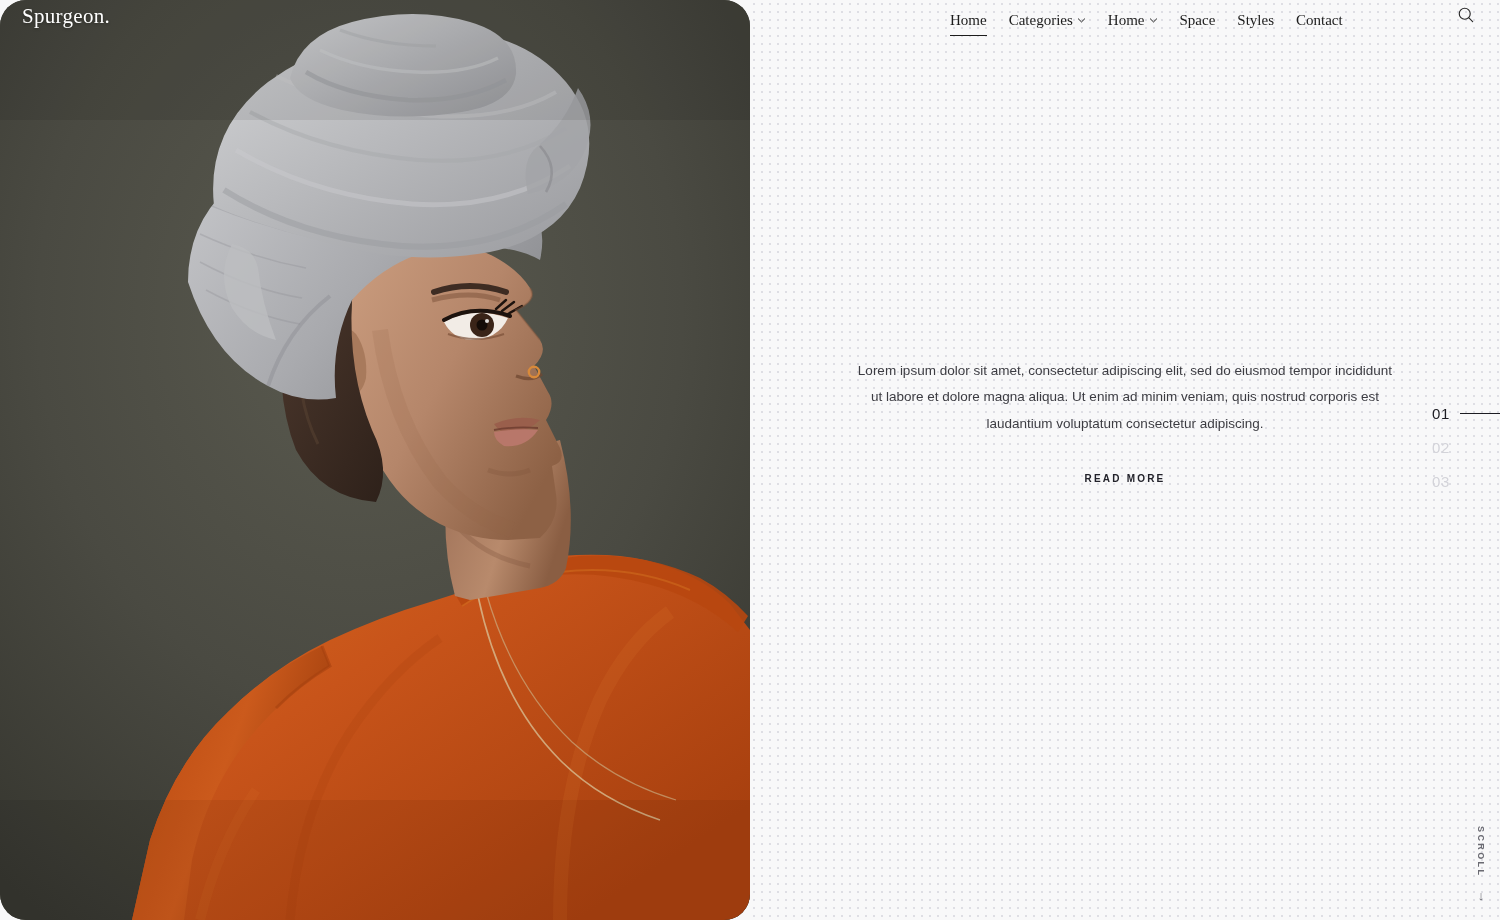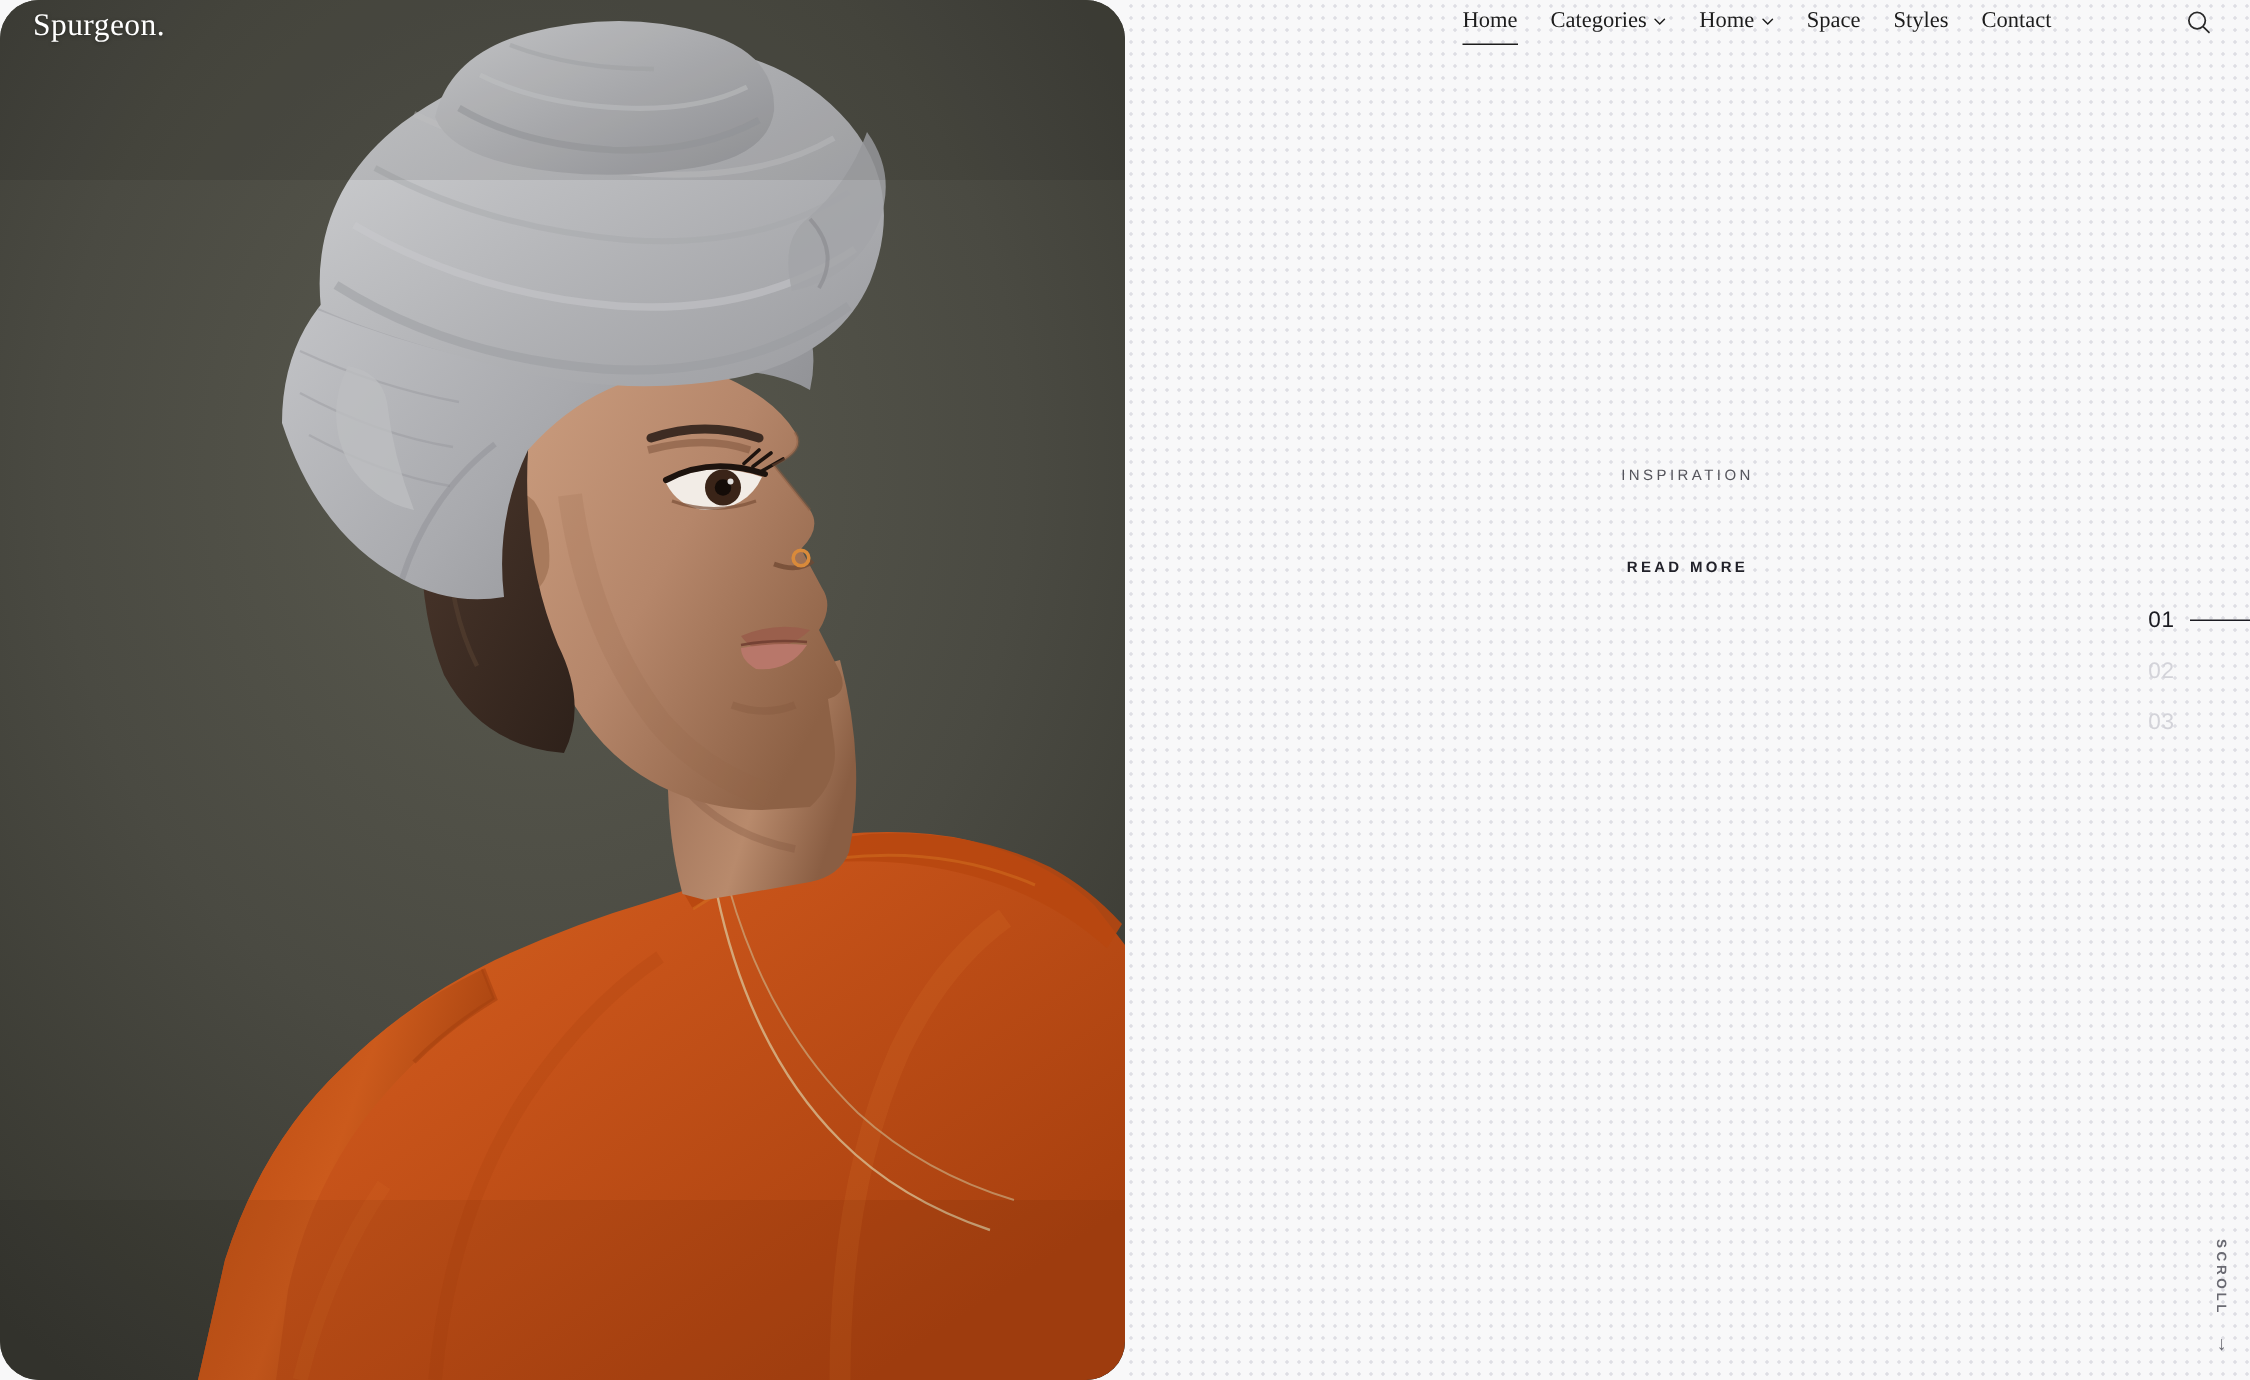--- a/index.html
+++ b/index.html
@@ -35,23 +35,22 @@
     background-color:#f8f8f9;
     background-image:
       radial-gradient(circle, #dedee4 1px, transparent 1.2px);
     background-size:8px 8px;
     background-position:0 0;
   }
 
   
   .nav {
     position:absolute; top:0; left:0; right:0; height:30px;
-    display:flex; align-items:center;
+    display:flex; align-items:flex-end;
     z-index:6;
-    margin-left:25px;
   }
   .nav-list {
     display:flex; align-items:center; gap:22px;
     margin-left:200px;
     font-family:"Liberation Serif", serif;
     font-size:15px; color:#1c1c1c;
   }
   .nav-item {
     position:relative;
     display:flex; align-items:center; gap:4px;
@@ -356,21 +355,21 @@
 
       <div class="search-btn">
         <svg width="18" height="18" viewBox="0 0 20 20">
           <circle cx="8.6" cy="8.6" r="6.1" fill="none" stroke="#2a2a2a" stroke-width="1.3"></circle>
           <line x1="13.2" y1="13.2" x2="17.4" y2="17.4" stroke="#2a2a2a" stroke-width="1.3" stroke-linecap="round"></line>
         </svg>
       </div>
     </nav>
 
     <div class="copy">
-      <div class="eyebrow">INSPIRATION</div>
+      <p class="body-copy">Lorem ipsum dolor sit amet, consectetur adipiscing elit, sed do eiusmod tempor incididunt ut labore et dolore magna aliqua. Ut enim ad minim veniam, quis nostrud corporis est laudantium voluptatum consectetur adipiscing.</p>
       <a class="readmore">READ MORE</a>
     </div>
 
     <div class="pager">
       <div class="pager-item active">
         <span>01</span>
         <span class="pager-rule"></span>
       </div>
       <div class="pager-item">
         <span>02</span>

